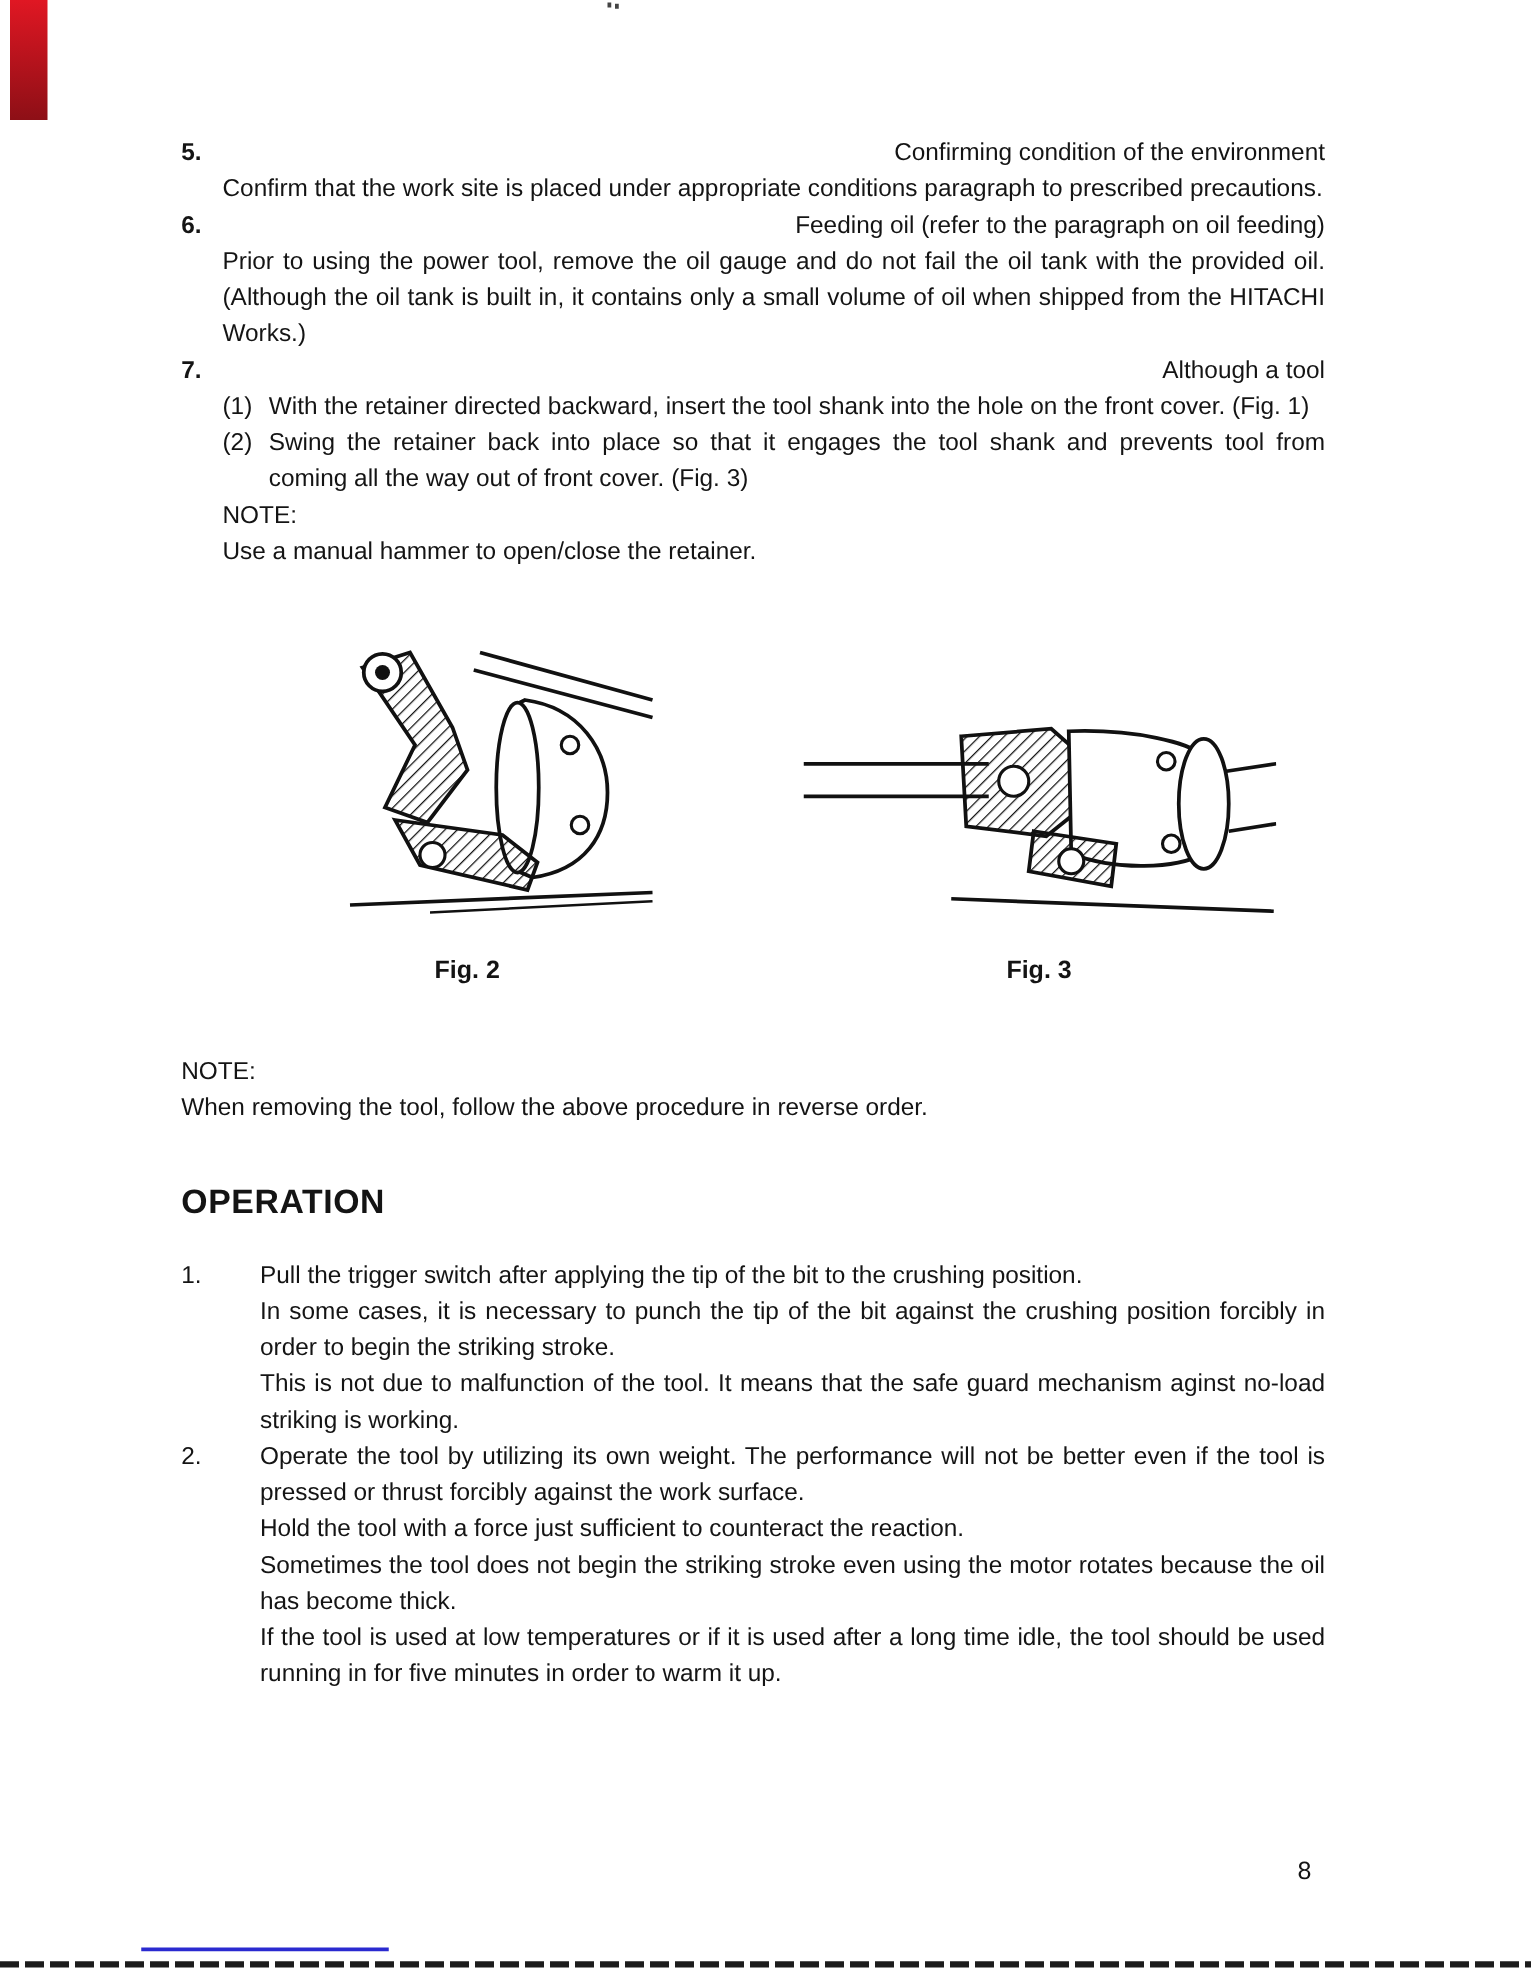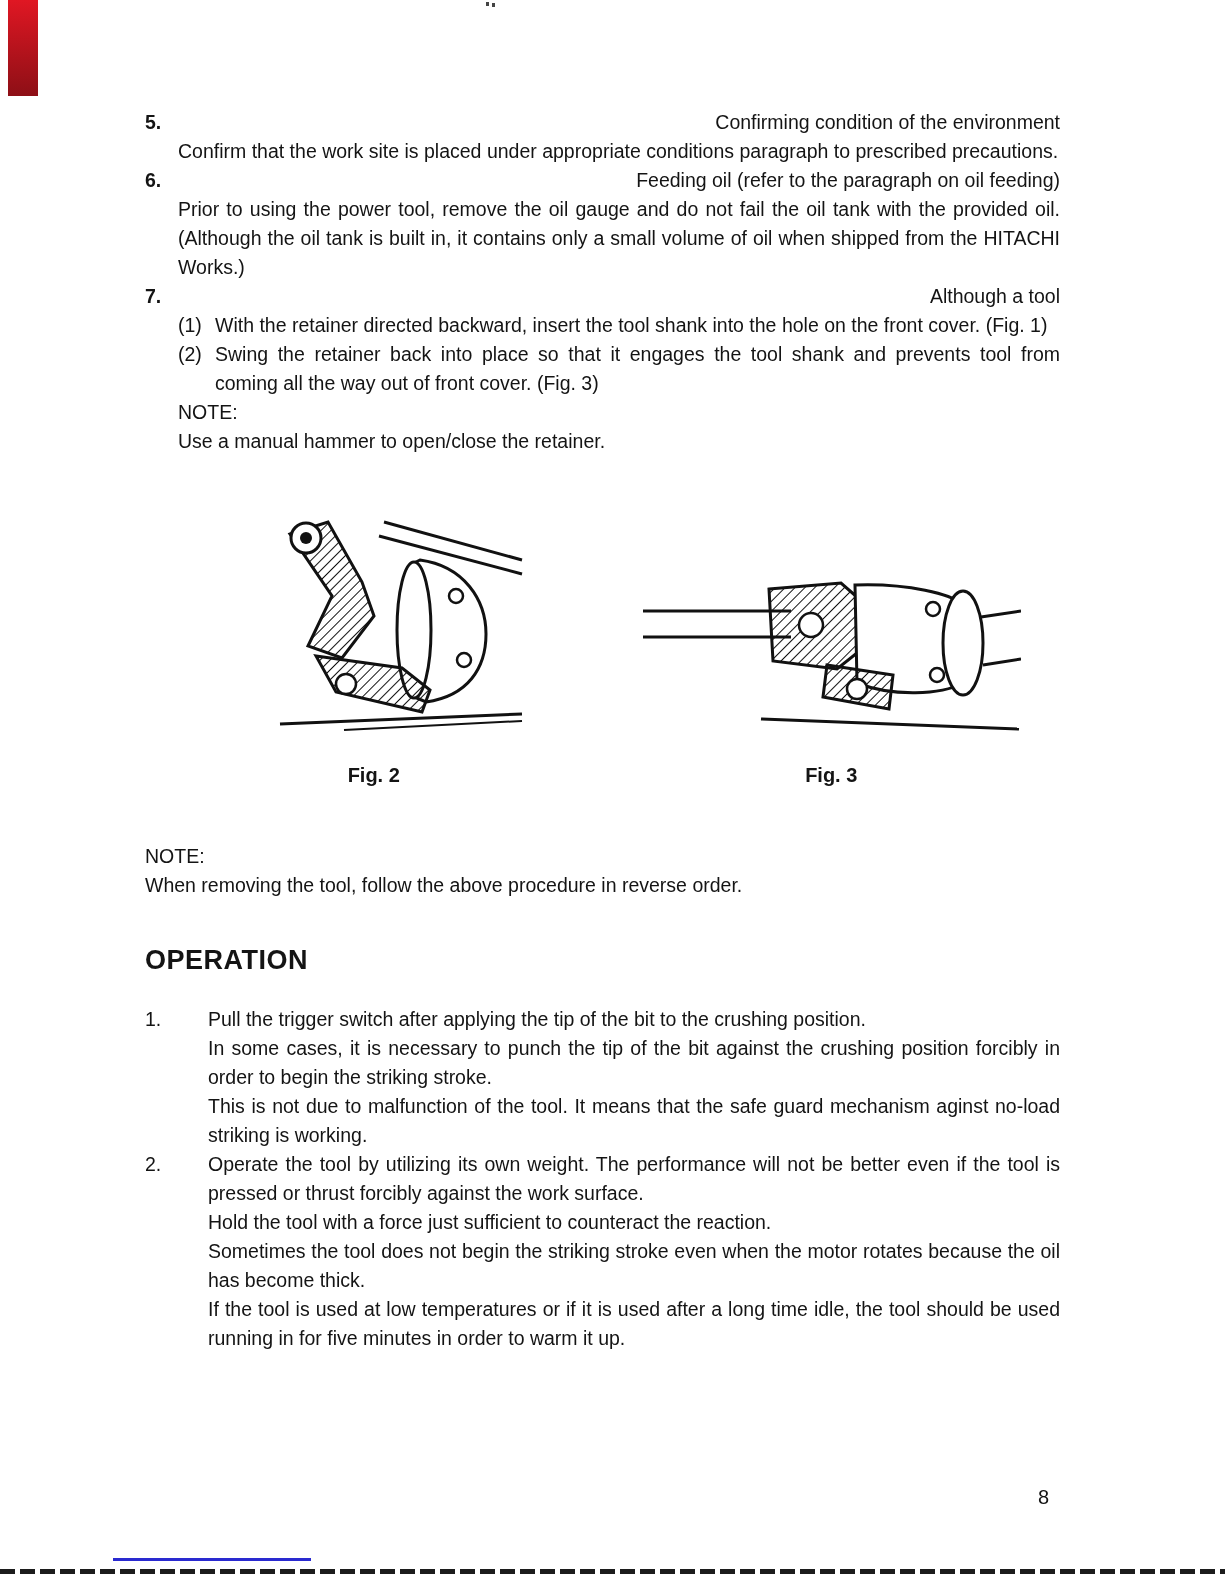--- a/index.html
+++ b/index.html
@@ -175,21 +175,21 @@
         <p class="body">In some cases, it is necessary to punch the tip of the bit against the crushing position forcibly in order to begin the striking stroke.</p>
         <p class="body">This is not due to malfunction of the tool.  It means that the safe guard mechanism aginst no-load striking is working.</p>
       </div>
     </div>
 
     <div class="op-item">
       <span class="num">2.</span>
       <div class="item-content">
         <p class="body">Operate the tool by utilizing its own weight.  The performance will not be better even if the tool is pressed or thrust forcibly against the work surface.</p>
         <p class="body">Hold the tool with a force just sufficient to counteract the reaction.</p>
-        <p class="body">Sometimes the tool does not begin the striking stroke even when the motor rotates because the oil has become thick.</p>
+        <p class="body">Sometimes the tool does not begin the striking stroke even using the motor rotates because the oil has become thick.</p>
         <p class="body">If the tool is used at low temperatures or if it is used after a long time idle, the tool should be used running in for five minutes in order to warm it up.</p>
       </div>
     </div>
 
   </div>
 
   <div class="page-number">8</div>
 
   <div class="blue-line"></div>
   <div class="bottom-dashes"></div>

